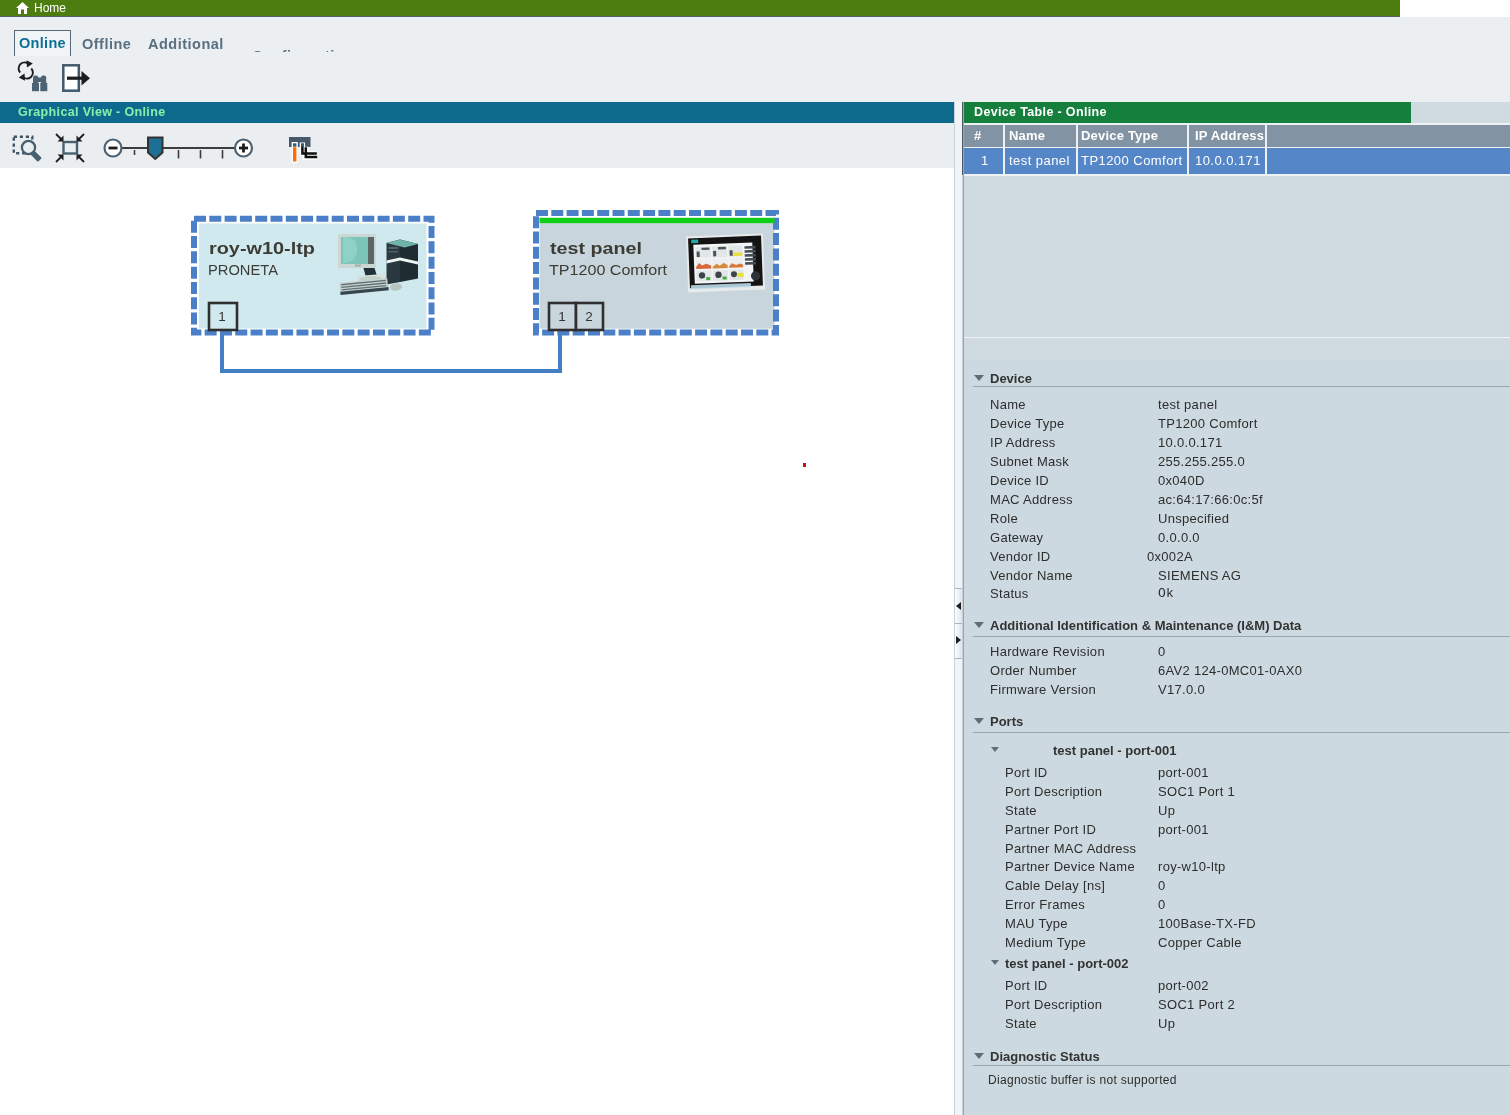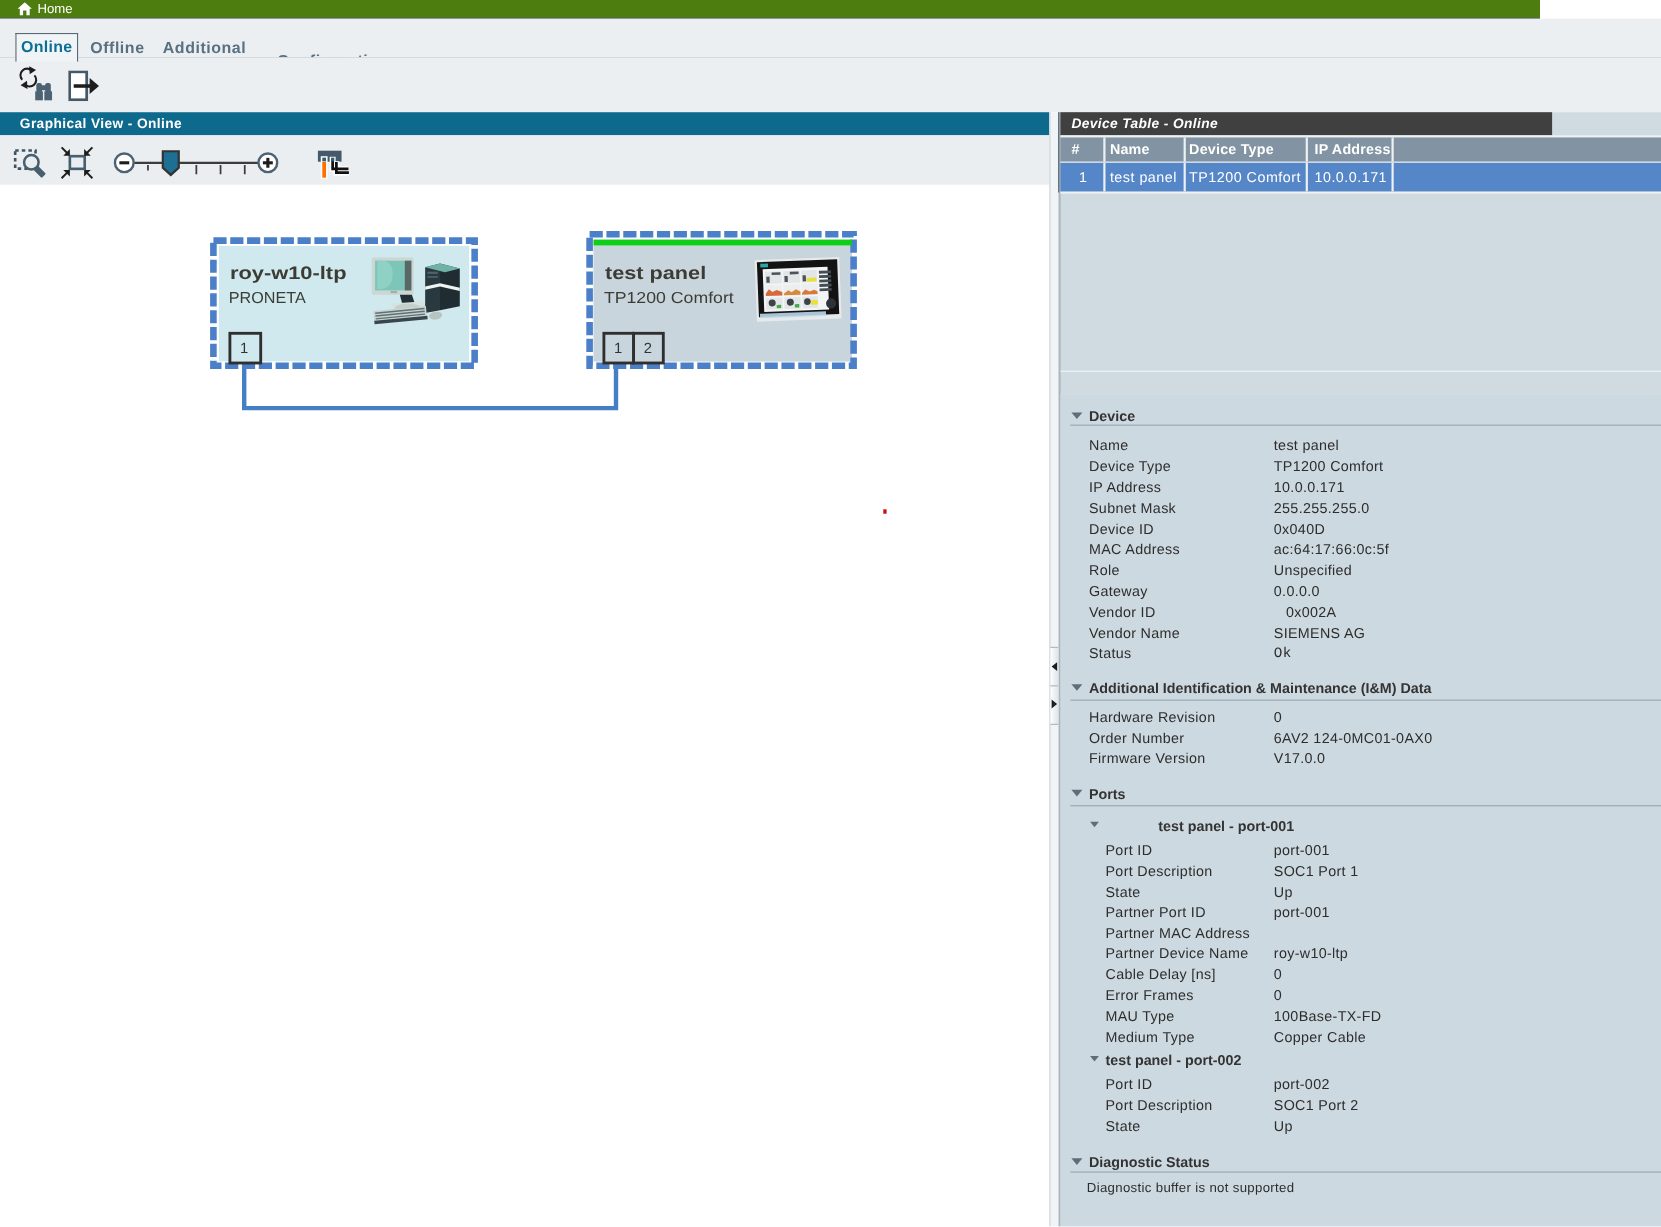--- a/index.html
+++ b/index.html
@@ -12,33 +12,33 @@
   
   #tabstrip{left:0;top:17px;width:1510px;height:35px;background:#eceff2;}
   #tabline{left:0;top:52px;width:1510px;height:1px;background:#5a6976;}
   .tab{position:absolute;top:35.5px;font-size:14.5px;letter-spacing:0.5px;font-weight:bold;color:#587080;}
   #tab-active{position:absolute;left:14px;top:30px;width:55px;height:25px;background:#f1f4f6;
       border:1px solid #5a6976;border-bottom:none;z-index:3;color:#0c7095;font-weight:bold;
       font-size:14.5px;letter-spacing:0.3px;text-align:center;line-height:24px;}
   
   #toolbar{left:0;top:52px;width:1510px;height:50px;background:#eceff2;}
   
-  #lefthead{left:0;top:102px;width:954px;height:21px;background:#0d6a8d;color:#ffffff;
+  #lefthead{left:0;top:102px;width:954px;height:21px;background:#0d6a8d;color:#86efac;
       font-size:12.5px;font-weight:bold;letter-spacing:0.35px;line-height:21px;padding-left:18px;box-sizing:border-box;}
   #gtoolbar{left:0;top:123px;width:954px;height:45px;background:#eaeef1;}
   #canvas{left:0;top:168px;width:954px;height:947px;background:#ffffff;}
   
   #splitter{left:954px;top:102px;width:9px;height:1013px;background:#f0f4f6;
      border-left:1px solid #c9d2d8;border-right:1px solid #c9d2d8;box-sizing:border-box;}
   .splitbtn{position:absolute;left:0;width:7px;background:linear-gradient(90deg,#fdfefe,#dde4e9);}
   
   #rpanel{left:963px;top:102px;width:547px;height:1013px;background:#cfdae1;
       border-left:1px solid #98a4ad;box-sizing:border-box;}
-  #rhead{left:0;top:0;width:447px;height:21px;background:#404040;color:#fff;
-      font-size:12.5px;font-weight:bold;letter-spacing:0.35px;line-height:21px;padding-left:10px;box-sizing:border-box;font-style:italic;}
+  #rhead{left:0;top:0;width:447px;height:21px;background:#15803d;color:#fff;
+      font-size:12.5px;font-weight:bold;letter-spacing:0.35px;line-height:21px;padding-left:10px;box-sizing:border-box;}
   #thead{left:0;top:23px;width:547px;height:22px;background:#8294a3;}
   #trow{left:0;top:46.3px;width:547px;height:26px;background:#5586c8;}
   .hcell{position:absolute;top:0;height:22px;color:#fff;font-size:13px;letter-spacing:0.2px;font-weight:bold;line-height:22px;}
   .dcell{position:absolute;top:0;height:26px;color:#fff;font-size:13px;letter-spacing:0.45px;line-height:26px;}
   .csep{position:absolute;top:0;width:2px;background:#eef1f4;}
   #detbar{left:15px;top:236px;width:487px;height:21px;background:#8494a3;margin-top:40px;}
   #details{left:0;top:257px;width:547px;height:756px;background:#cdd9e0;}
   .dt{position:absolute;font-size:13px;letter-spacing:0.3px;color:#2d2d2d;white-space:nowrap;}
   .sech{position:absolute;font-size:13px;font-weight:bold;color:#333;white-space:nowrap;}
   .secline{position:absolute;height:1px;background:#98a6b0;left:10px;right:0;}
@@ -298,21 +298,21 @@
     <div class="dt" style="left:195px;top:454px;">255.255.255.0</div>
     <div class="dt" style="left:27px;top:473px;">Device ID</div>
     <div class="dt" style="left:195px;top:473px;">0x040D</div>
     <div class="dt" style="left:27px;top:492px;">MAC Address</div>
     <div class="dt" style="left:195px;top:492px;">ac:64:17:66:0c:5f</div>
     <div class="dt" style="left:27px;top:511px;">Role</div>
     <div class="dt" style="left:195px;top:511px;">Unspecified</div>
     <div class="dt" style="left:27px;top:530px;">Gateway</div>
     <div class="dt" style="left:195px;top:530px;">0.0.0.0</div>
     <div class="dt" style="left:27px;top:549px;">Vendor ID</div>
-    <div class="dt" style="left:206px;top:549px;">0x002A</div>
+    <div class="dt" style="left:184px;top:549px;">0x002A</div>
     <div class="dt" style="left:27px;top:568px;">Vendor Name</div>
     <div class="dt" style="left:195px;top:568px;">SIEMENS AG</div>
     <div class="dt" style="left:27px;top:586px;">Status</div>
     <div class="dt" style="left:195px;top:586px;font-family:Liberation Mono, monospace;">Ok</div>
     <div class="tri" style="left:11px;top:622px;border-left-width:5px;border-right-width:5px;border-top-width:6px;"></div>
     <div class="sech" style="left:27px;top:618px;">Additional Identification &amp; Maintenance (I&amp;M) Data</div>
     <div class="secline" style="top:636px;"></div>
     <div class="dt" style="left:27px;top:644px;">Hardware Revision</div>
     <div class="dt" style="left:195px;top:644px;">0</div>
     <div class="dt" style="left:27px;top:663px;">Order Number</div>

